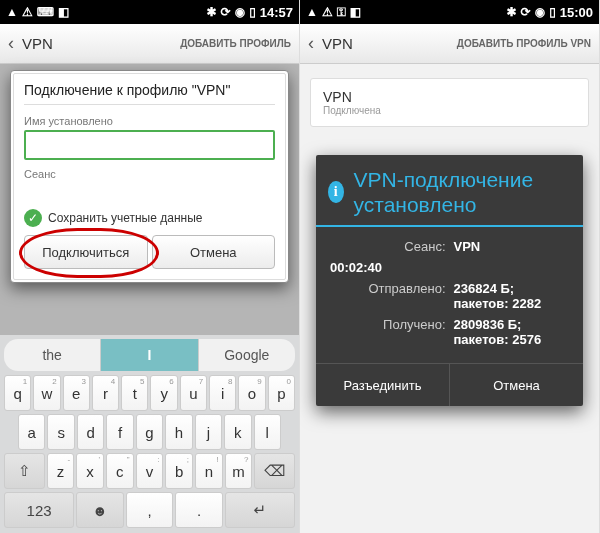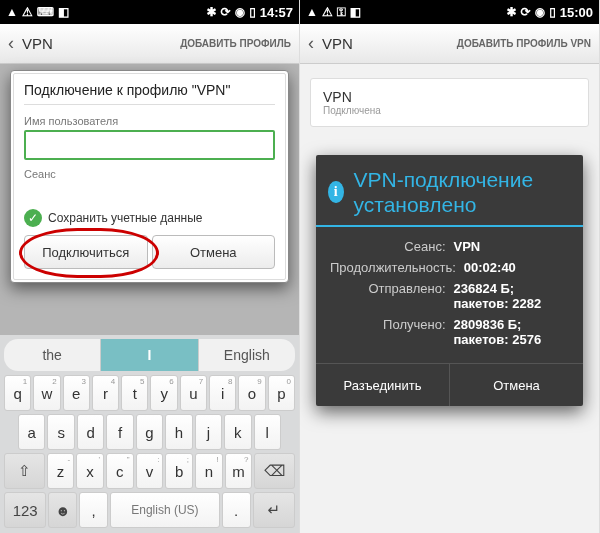--- a/index.html
+++ b/index.html
@@ -266,21 +266,21 @@
       <span class="title">VPN</span>
       <span class="action">ДОБАВИТЬ ПРОФИЛЬ</span>
     </div>
 
     <div class="backdrop"></div>
 
     <div class="dialog">
       <div class="dlg-inner">
         <div class="dlg-title">Подключение к профилю "VPN"</div>
         <div class="dlg-divider"></div>
-        <div class="field-label">Имя пользователя</div>
+        <div class="field-label">Имя установлено</div>
         <input class="field-input" value="" style="">
         <div class="field-label">Сеанс</div>
         <div class="field-password-area"></div>
         <div class="check-row">
           <div class="check">✓</div>
           <span class="check-label">Сохранить учетные данные</span>
         </div>
         <div class="dlg-buttons">
           <div class="dlg-btn primary">
             <span>Подключиться</span>
@@ -290,21 +290,21 @@
             <span>Отмена</span>
           </div>
         </div>
       </div>
     </div>
 
     <div class="kbd">
       <div class="suggest">
         <div class="sug">the</div>
         <div class="sug mid">I</div>
-        <div class="sug">English</div>
+        <div class="sug">Google</div>
       </div>
       <div class="krow" id="kr1">
           <div class="key">q<span class="sub">1</span></div>
           <div class="key">w<span class="sub">2</span></div>
           <div class="key">e<span class="sub">3</span></div>
           <div class="key">r<span class="sub">4</span></div>
           <div class="key">t<span class="sub">5</span></div>
           <div class="key">y<span class="sub">6</span></div>
           <div class="key">u<span class="sub">7</span></div>
           <div class="key">i<span class="sub">8</span></div>
@@ -330,21 +330,20 @@
           <div class="key">v<span class="sub">:</span></div>
           <div class="key">b<span class="sub">;</span></div>
           <div class="key">n<span class="sub">!</span></div>
           <div class="key">m<span class="sub">?</span></div>
           <div class="key grey wide">⌫</div>
         </div>
       <div class="krow">
         <div class="key grey wide">123</div>
         <div class="key grey">☻</div>
         <div class="key">,</div>
-        <div class="key space">English (US)</div>
         <div class="key">.</div>
         <div class="key grey wide">↵</div>
       </div>
     </div>
   </div>
 
   <div class="phone">
     <div class="statusbar">
       <div class="status-left">
         <span class="status-icon">▲</span>
@@ -377,21 +376,20 @@
         <div class="info-ico">i</div>
         <div class="dd-title">VPN-подключение установлено</div>
       </div>
       <div class="dd-divider"></div>
       <div class="dd-body" id="dd-body">
           <div class="dd-row">
             <div class="dd-label">Сеанс:</div>
             <div class="dd-value">VPN</div>
           </div>
           <div class="dd-row">
-            <div class="dd-label">Продолжительность:</div>
             <div class="dd-value">00:02:40</div>
           </div>
           <div class="dd-row">
             <div class="dd-label">Отправлено:</div>
             <div class="dd-value">236824 Б; пакетов: 2282</div>
           </div>
           <div class="dd-row">
             <div class="dd-label">Получено:</div>
             <div class="dd-value">2809836 Б; пакетов: 2576</div>
           </div>

